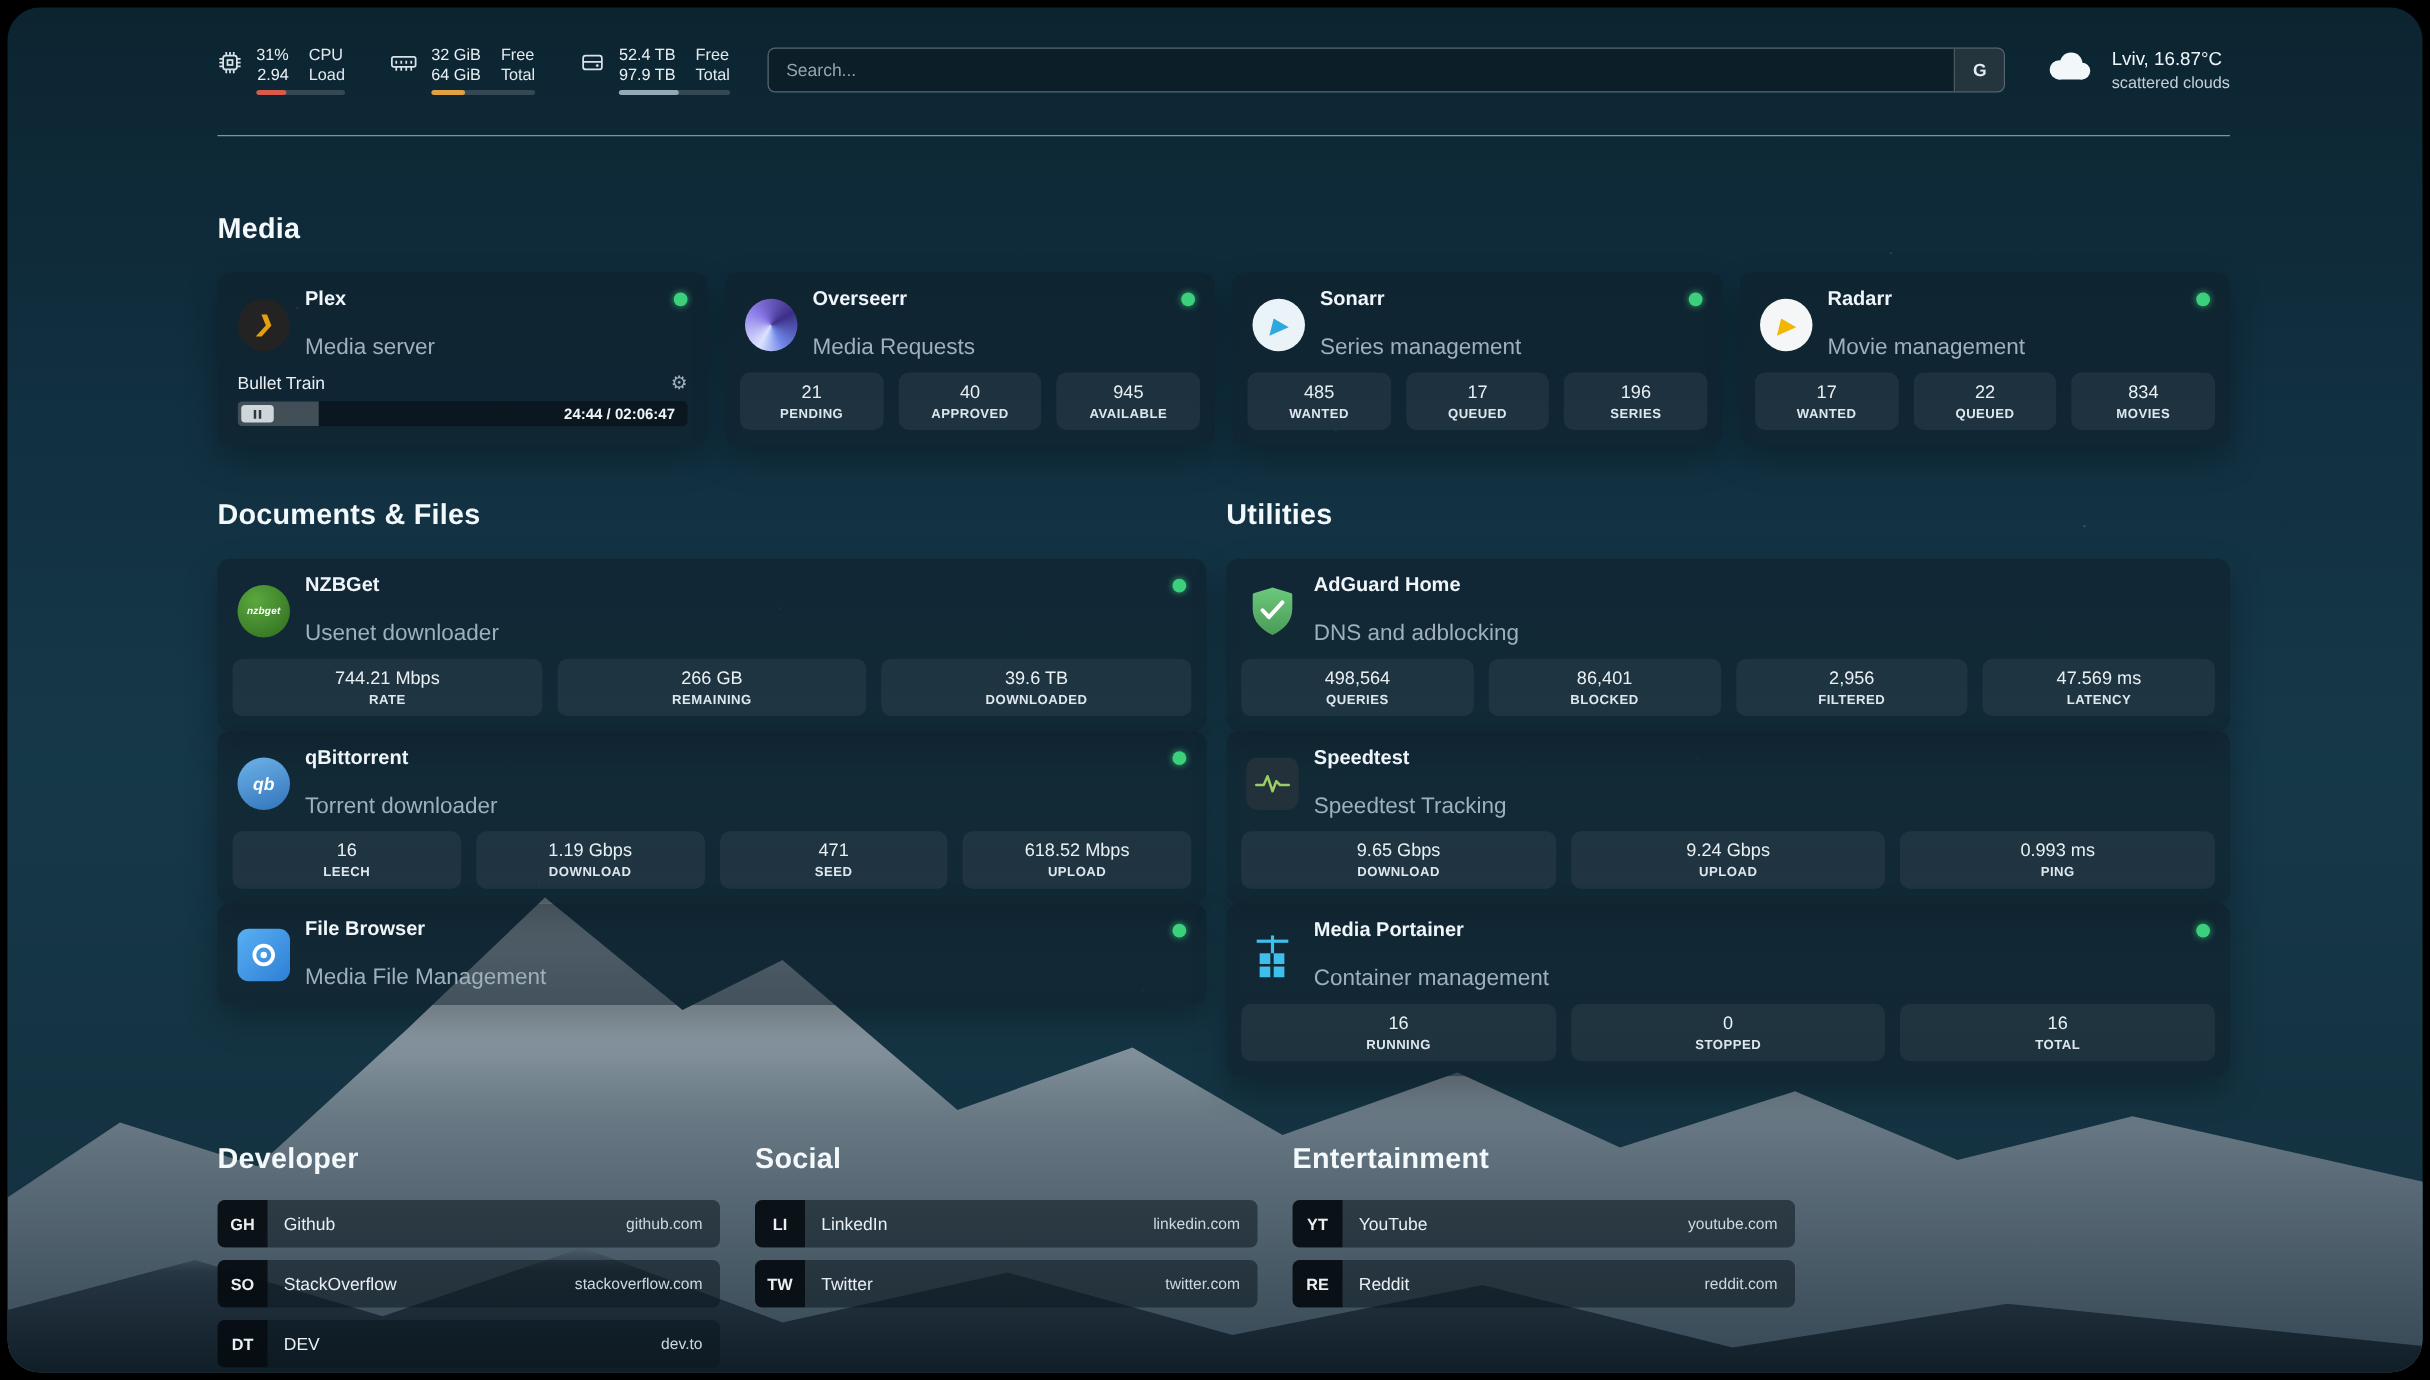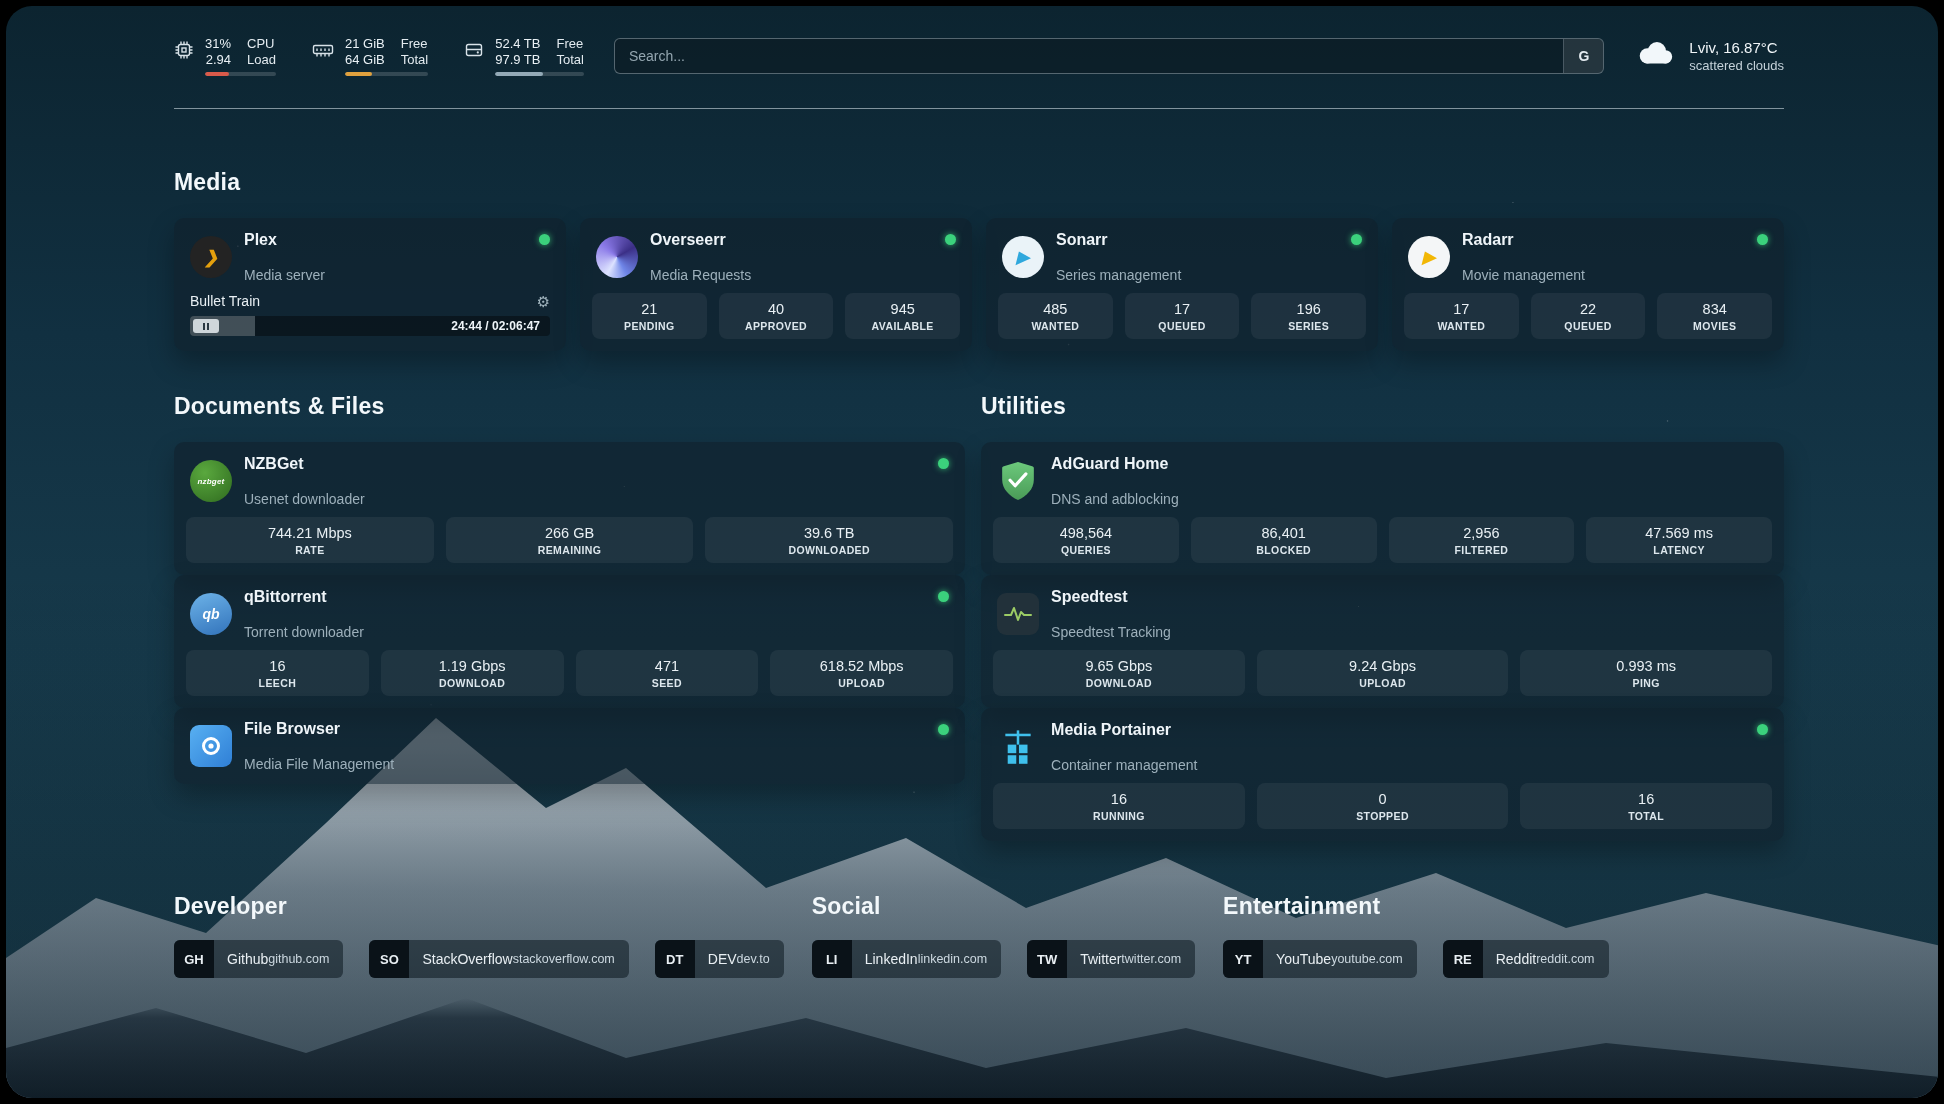--- a/index.html
+++ b/index.html
@@ -52,21 +52,21 @@
   h2.sec-title{font-size:23px;font-weight:700;color:#f3f8fb;letter-spacing:.2px}
   .sec-media{margin-top:60px}
   .media-row{display:grid;grid-template-columns:repeat(4,1fr);gap:14px;margin-top:22px}
 
   .card{background:rgba(16,33,44,.62);border-radius:10px;box-shadow:0 12px 26px rgba(0,0,0,.28)}
   .card-head{display:flex;align-items:center;gap:12px;padding:13px 16px 10px;position:relative}
   .card.slim .card-head{padding:12px 16px}
   .dot{position:absolute;top:16px;right:16px;width:11px;height:11px;border-radius:50%;box-shadow:0 0 6px rgba(60,210,125,.8)}
   .app-meta{min-width:0}
   .app-name{font-size:16px;font-weight:700;color:#eff5f9;white-space:nowrap}
-  .app-sub{font-size:14px;color:#9db0bb;margin-top:18px;white-space:nowrap}
+  .app-sub{font-size:18px;color:#9db0bb;margin-top:18px;white-space:nowrap}
 
   .app-icon{width:42px;height:42px;border-radius:50%;display:flex;align-items:center;justify-content:center;flex:none;overflow:hidden}
   .icon-plex{background:#232323;color:#e5a00d;font-size:17px;font-weight:700}
   .icon-overseerr{background:conic-gradient(from 210deg,#dde3ff 0deg,#8b7ae8 100deg,#3b2f86 210deg,#6f86e8 300deg,#dde3ff 360deg)}
   .icon-sonarr{background:#eaf3f8;color:#2fa8dd;font-size:18px}
   .icon-radarr{background:#f4f6f7;color:#f2b705;font-size:18px}
   .icon-nzbget{background:radial-gradient(circle at 35% 30%,#5aa83e,#2f6b1f);color:#fff;font-size:8px;font-weight:700;letter-spacing:.2px}
   .icon-qbit{background:linear-gradient(160deg,#6db3e8,#3273bb);color:#fff;font-size:14px;font-weight:700}
   .icon-square{border-radius:9px}
   .icon-fb{background:linear-gradient(135deg,#58b0f2,#2f7fd6)}
@@ -88,21 +88,21 @@
   .pause-chip{position:relative;z-index:1;margin-left:3px;width:26px;height:14px;background:#cfd6da;border-radius:3px;
     display:flex;align-items:center;justify-content:center;gap:2px;cursor:pointer}
   .pause-chip i{display:block;width:2px;height:7px;background:#2a3842}
   .player-time{position:absolute;right:10px;font-size:12px;font-weight:700;color:#eef4f8;z-index:1;white-space:nowrap}
 
   .two-col{display:grid;grid-template-columns:1fr 1.015fr;gap:16px;margin-top:42px}
   .col-cards{display:flex;flex-direction:column;margin-top:22px}
 
   
   .bm-wrap{display:grid;grid-template-columns:repeat(3,1fr);gap:28px;width:1262px;margin-top:52px;padding-bottom:40px}
-  .bm-list{display:flex;gap:26px;margin-top:20px}
+  .bm-list{display:flex;flex-direction:column;gap:10px;margin-top:20px}
   .bm-row{display:flex;align-items:center;height:38px;background:rgba(11,23,31,.55);border-radius:6px;overflow:hidden;cursor:pointer}
   .bm-icon{width:40px;height:38px;background:rgba(6,13,18,.88);color:#e9eff3;font-weight:700;font-size:13px;
     display:flex;align-items:center;justify-content:center;flex:none}
   .bm-name{font-size:14px;color:#e9eff3;margin-left:13px;white-space:nowrap}
   .bm-url{margin-left:auto;margin-right:14px;font-size:12.5px;color:#ccd8e0;white-space:nowrap}
 </style>
 </head>
 <body>
 
 <div class="screen">
@@ -149,21 +149,21 @@
           </div>
         </div>
         <div class="sysstat">
           <span class="sys-icon">
             <svg width="22" height="20" viewBox="0 0 22 20" fill="none" stroke="#d8e2e8" stroke-width="1.4">
               <rect x="1.5" y="5.5" width="19" height="8" rx="1.5"></rect>
               <path d="M5 13.5v3M9 13.5v3M13 13.5v3M17 13.5v3M5 8.5v2.5M9 8.5v2.5M13 8.5v2.5M17 8.5v2.5"></path>
             </svg>
           </span>
           <div class="sys-cols">
-            <span class="sys-val">21 GiB</span>
+            <span class="sys-val">32 GiB</span>
             <span class="sys-lab">Free</span>
             <span class="sys-val">64 GiB</span>
             <span class="sys-lab">Total</span>
             <div class="sys-bar">
                 <i class="fill-ram" style="width: 33%;"></i>
               </div>
           </div>
         </div>
         <div class="sysstat">
           <span class="sys-icon">

